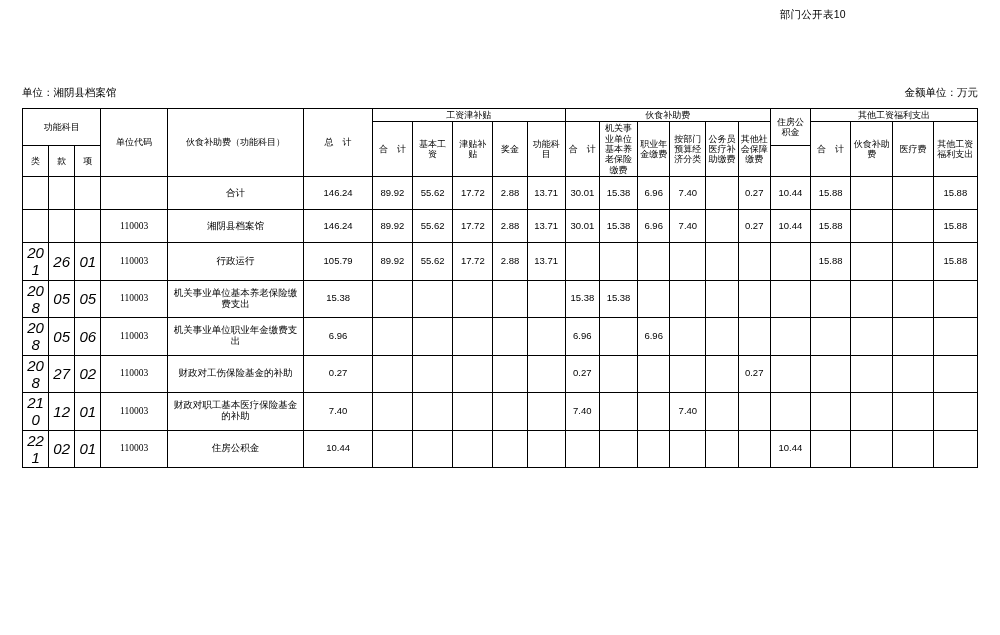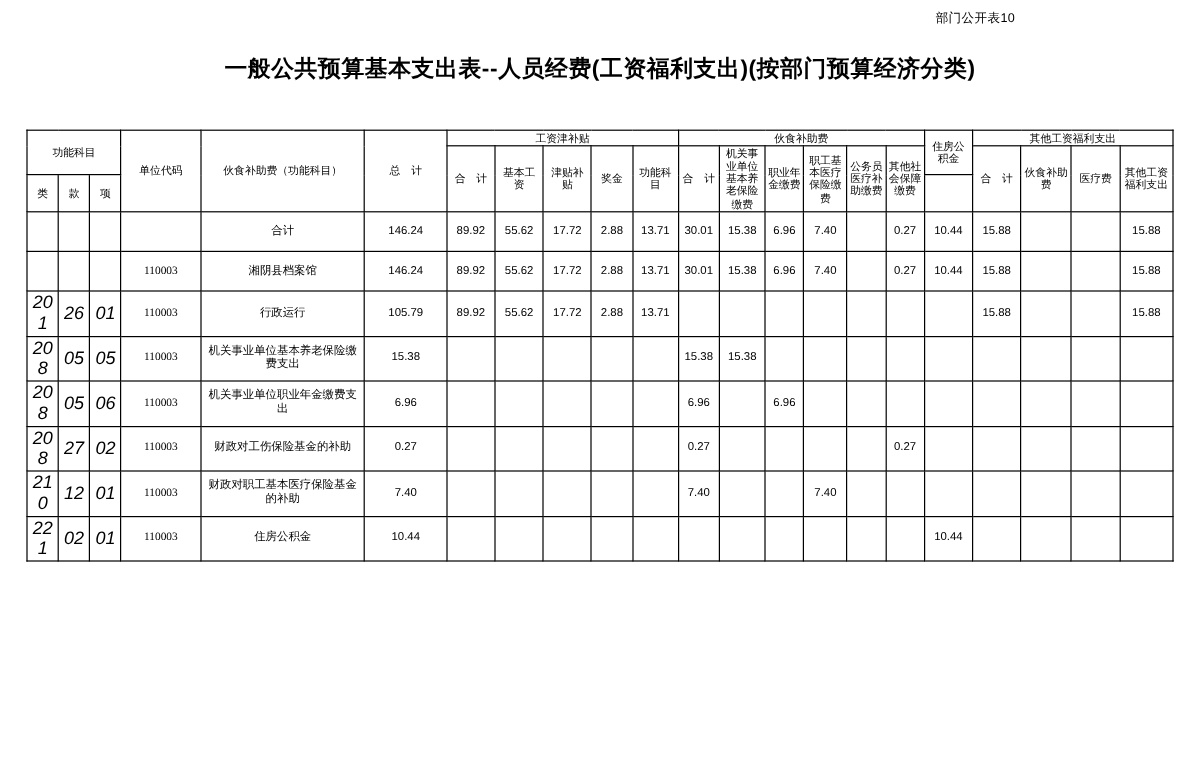--- a/index.html
+++ b/index.html
@@ -102,22 +102,25 @@
     font-size: 8.6px;
   }
 </style>
 </head>
 <body>
 
 <div class="page">
 
   <div class="form-code">部门公开表10</div>
 
-  <div class="title">一般公共预算基本支出表--人员经费(工资福利支出)(按部门预算经济分类)</div>
-
+
+  <div class="meta-row">
+    <span class="meta-left">单位：湘阴县档案馆</span>
+    <span class="meta-right">金额单位：万元</span>
+  </div>
 
   <table class="budget">
     <colgroup>
       <col style="width:26px">
       <col style="width:26px">
       <col style="width:26px">
       <col style="width:66px">
       <col style="width:136px">
       <col style="width:68px">
       <col style="width:40px">
@@ -150,21 +153,21 @@
       </tr>
       <tr>
         <th rowspan="2" class="hdr-tall">合　计</th>
         <th rowspan="2" class="hdr-tall">基本工资</th>
         <th rowspan="2" class="hdr-tall">津贴补贴</th>
         <th rowspan="2" class="hdr-tall">奖金</th>
         <th rowspan="2" class="hdr-tall">功能科目</th>
         <th rowspan="2" class="hdr-tall">合　计</th>
         <th rowspan="2" class="hdr-tall">机关事业单位基本养老保险缴费</th>
         <th rowspan="2" class="hdr-tall">职业年金缴费</th>
-        <th rowspan="2" class="hdr-tall">职工基本医疗保险缴费</th>
+        <th rowspan="2" class="hdr-tall">按部门预算经济分类</th>
         <th rowspan="2" class="hdr-tall">公务员医疗补助缴费</th>
         <th rowspan="2" class="hdr-tall">其他社会保障缴费</th>
         <th rowspan="2" class="hdr-tall">合　计</th>
         <th rowspan="2" class="hdr-tall">伙食补助费</th>
         <th rowspan="2" class="hdr-tall">医疗费</th>
         <th rowspan="2" class="hdr-tall">其他工资福利支出</th>
       </tr>
       <tr>
         <th class="hdr-group">类</th>
         <th class="hdr-group">款</th>

